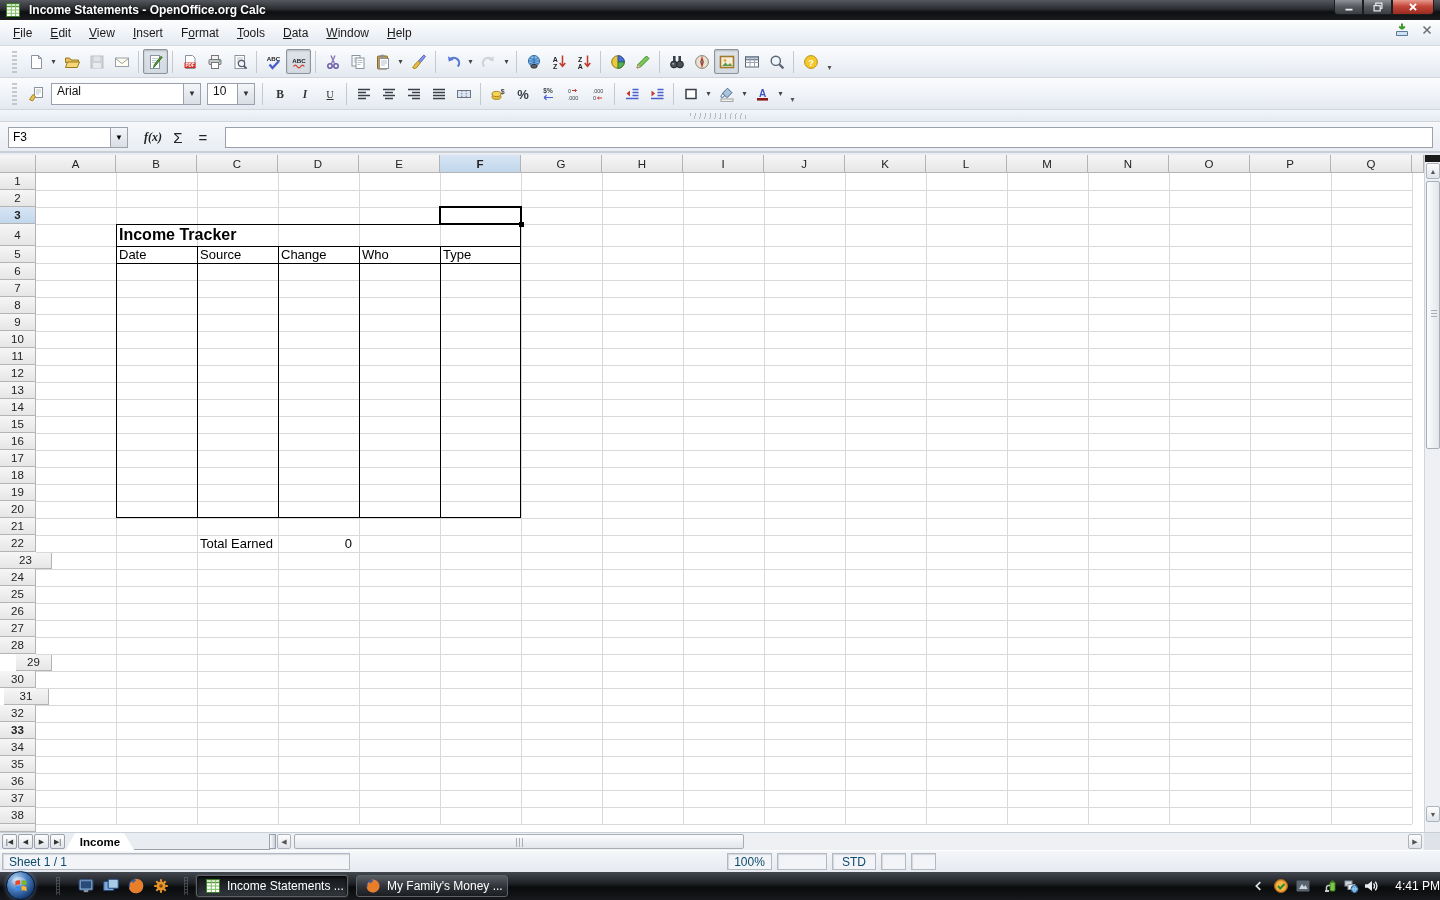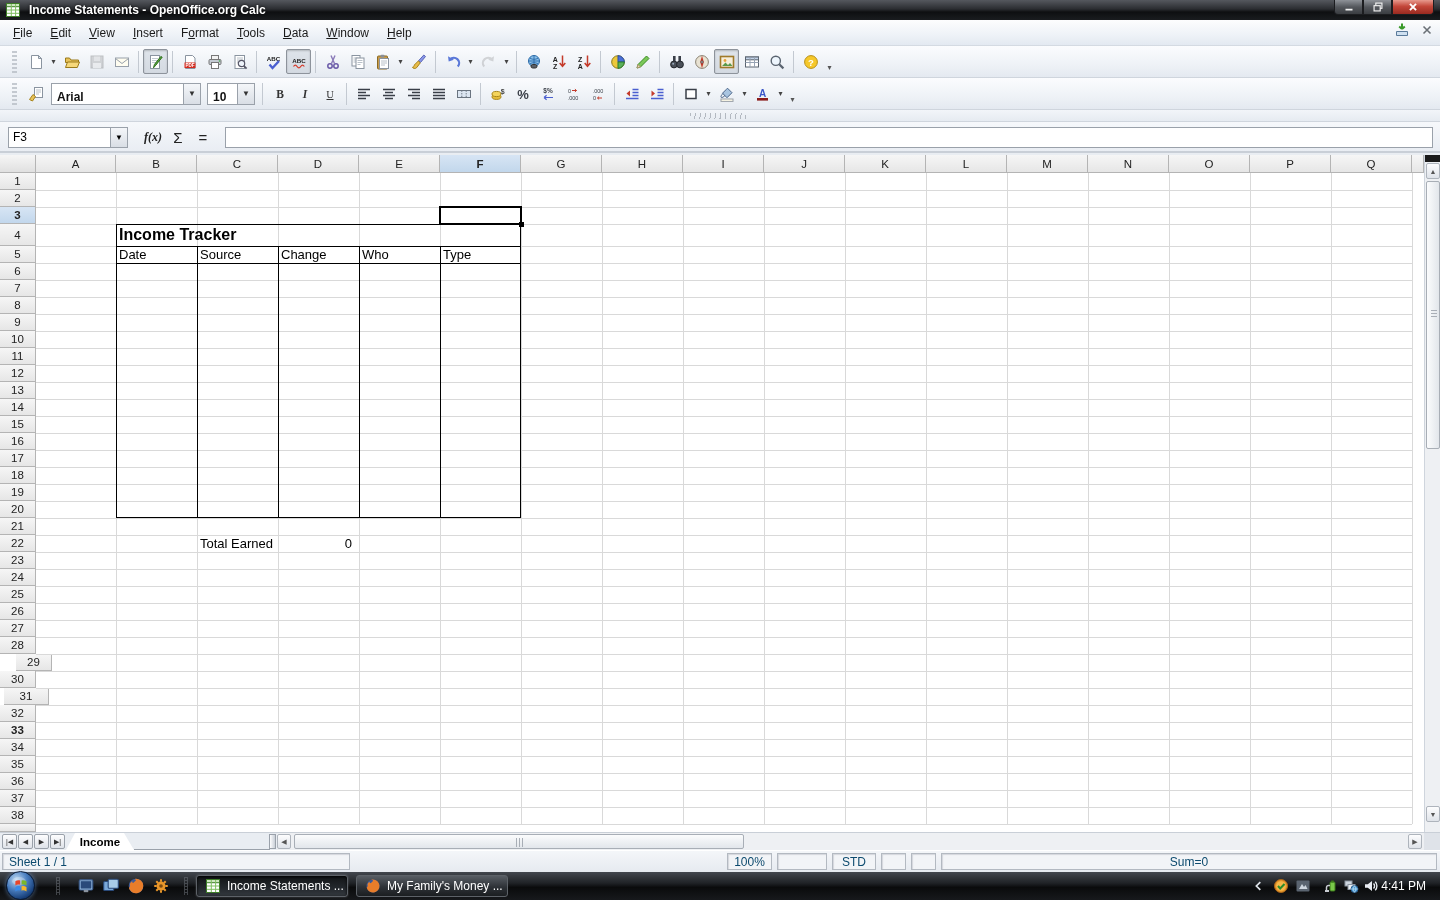--- a/index.html
+++ b/index.html
@@ -34,21 +34,21 @@
   .grip { width:5px; height:22px; margin-right:6px;
     background:repeating-linear-gradient(#b8bec6 0 2px, transparent 2px 4px); opacity:.8; }
   .tbtn { width:25px; height:25px; border:1px solid transparent; border-radius:2px;
     display:flex; align-items:center; justify-content:center; position:relative; flex:none; }
   .tbtn.pressed { border:1px solid #8d939b; background:linear-gradient(#dfe4ea,#d3d9e1); box-shadow:inset 0 1px 2px rgba(0,0,0,.2); }
   .tbtn.disabled { opacity:.4; filter:grayscale(85%); }
   .tsep { width:9px; height:22px; flex:none; position:relative; }
   .tsep::after { content:""; position:absolute; left:4px; top:0; width:1px; height:22px; background:#c3c9d1; }
   .ddarrow { width:11px; height:25px; display:flex; align-items:center; justify-content:center;
     font-size:8px; color:#444; flex:none; }
-  .combo { height:22px; background:#fff; border:1px solid #9aa1aa; display:flex; align-items:flex-end; margin:15px 3px; flex:none;font-weight:bold; }
+  .combo { height:22px; background:#fff; border:1px solid #9aa1aa; display:flex; align-items:flex-start; margin:15px 3px; flex:none; }
   .combo .val { flex:1; padding:0 5px; font-size:12px; color:#111; }
   .combo .cbtn { width:17px; height:20px; background:linear-gradient(#f4f6f9,#d9dee5); border-left:1px solid #9aa1aa;
     display:flex; align-items:center; justify-content:center; font-size:8px; color:#333; }
   .overflow-arrow { width:13px; height:25px; display:flex; flex-direction:column; align-items:center; justify-content:flex-end;
     font-size:8px; color:#555; padding-bottom:2px; }
 
   
   #dockstrip { position:absolute; top:110px; left:0; width:1440px; height:12px;
     background:linear-gradient(#f2f5f9,#e6ebf1); border-bottom:1px solid #cfd5dd; }
   #dock-handle { position:absolute; left:690px; top:3px; width:56px; height:6px;
@@ -121,21 +121,21 @@
     border:1px solid #0a1e3d; box-shadow:0 0 4px rgba(140,190,255,.5); display:flex; align-items:center; justify-content:center; }
   .tb-grip { position:absolute; top:5px; width:4px; height:18px;
     background:repeating-linear-gradient(#6a6f76 0 1px, transparent 1px 3px),
                repeating-linear-gradient(90deg,#6a6f76 0 1px, transparent 1px 3px); opacity:.55; }
   .ql { position:absolute; top:4px; width:20px; height:20px; display:flex; align-items:center; justify-content:center; }
   .taskwin { position:absolute; top:3px; height:22px; border-radius:3px; display:flex; align-items:center;
     padding:0 8px; gap:6px; color:#fff; font-size:12px; border:1px solid #5d6268; white-space:nowrap; overflow:hidden; }
   .taskwin.active { background:linear-gradient(#121416,#24282d 60%,#33383e); box-shadow:inset 0 1px 3px #000, 0 0 2px rgba(255,255,255,.25); }
   .taskwin:not(.active) { background:linear-gradient(#585d64,#2e3237 55%,#1b1e21); }
   .trayicon { position:absolute; top:5px; width:18px; height:18px; display:flex; align-items:center; justify-content:center; }
-  #clock { position:absolute; right:14px; top:0; height:28px; display:flex; align-items:center; color:#fff; font-size:12px; }
+  #clock { position:absolute; right:0; top:0; height:28px; display:flex; align-items:center; color:#fff; font-size:12px; }
 
   svg { display:block; }
 </style>
 </head>
 <body>
 
 <div id="titlebar">
   <span id="app-icon">
       <svg viewBox="0 0 16 16" width="16" height="16">
         <rect x="1.5" y="1.5" width="13" height="13" fill="#fff" stroke="#3e7d28"></rect>
@@ -664,21 +664,21 @@
     <div class="abs rowhead" style="left: 0px; top: 227px; width: 36px; height: 17px;">13</div>
     <div class="abs rowhead" style="left: 0px; top: 244px; width: 36px; height: 17px;">14</div>
     <div class="abs rowhead" style="left: 0px; top: 261px; width: 36px; height: 17px;">15</div>
     <div class="abs rowhead" style="left: 0px; top: 278px; width: 36px; height: 17px;">16</div>
     <div class="abs rowhead" style="left: 0px; top: 295px; width: 36px; height: 17px;">17</div>
     <div class="abs rowhead" style="left: 0px; top: 312px; width: 36px; height: 17px;">18</div>
     <div class="abs rowhead" style="left: 0px; top: 329px; width: 36px; height: 17px;">19</div>
     <div class="abs rowhead" style="left: 0px; top: 346px; width: 36px; height: 17px;">20</div>
     <div class="abs rowhead" style="left: 0px; top: 363px; width: 36px; height: 17px;">21</div>
     <div class="abs rowhead" style="left: 0px; top: 380px; width: 36px; height: 17px;">22</div>
-    <div class="abs rowhead" style="left: 0px; top: 397px; width: 36px; height: 17px; text-align: center;">23</div>
+    <div class="abs rowhead" style="left: 0px; top: 397px; width: 52px; height: 17px; text-align: center;">23</div>
     <div class="abs rowhead" style="left: 0px; top: 414px; width: 36px; height: 17px;">24</div>
     <div class="abs rowhead" style="left: 0px; top: 431px; width: 36px; height: 17px;">25</div>
     <div class="abs rowhead" style="left: 0px; top: 448px; width: 36px; height: 17px;">26</div>
     <div class="abs rowhead" style="left: 0px; top: 465px; width: 36px; height: 17px;">27</div>
     <div class="abs rowhead" style="left: 0px; top: 482px; width: 36px; height: 17px;">28</div>
     <div class="abs rowhead" style="left: 0px; top: 499px; width: 36px; height: 17px; margin-left: 16px;">29</div>
     <div class="abs rowhead" style="left: 0px; top: 516px; width: 36px; height: 17px;">30</div>
     <div class="abs rowhead" style="left: 4px; top: 533px; width: 45px; height: 17px;">31</div>
     <div class="abs rowhead" style="left: 0px; top: 550px; width: 36px; height: 17px;">32</div>
     <div class="abs rowhead" style="left: 0px; top: 567px; width: 36px; height: 17px; font-weight: bold;">33</div>
@@ -796,21 +796,20 @@
     <div class="navbtn" style="left: 50px; font-size: 7px; color: rgb(51, 51, 51);">▶|</div>
   </div>
 
 <div id="statusbar">
     <div class="sseg" style="left: 2px; width: 348px;">Sheet 1 / 1</div>
     <div class="sseg center" style="left: 727px; width: 45px;">100%</div>
     <div class="sseg center" style="left: 777px; width: 50px;"></div>
     <div class="sseg center" style="left: 832px; width: 44px;">STD</div>
     <div class="sseg center" style="left: 881px; width: 25px;"></div>
     <div class="sseg center" style="left: 911px; width: 25px;"></div>
-    <div class="sseg center" style="left: 941px; width: 496px;">Sum=0</div>
   </div>
 
 <div id="taskbar">
   <div id="startorb">
       <svg viewBox="0 0 16 16" width="22" height="22">
         <ellipse cx="6.5" cy="4.5" rx="5" ry="3" fill="#fff" opacity=".28"></ellipse>
         <path d="M3.9 7.7c1-.9 2.3-1.1 3.5-.6V4c-1.2-.5-2.5-.3-3.5.6z" fill="#e8452a"></path>
         <path d="M8.4 4c1.2-.5 2.5-.3 3.6.6v3.1c-1.1-.9-2.4-1.1-3.6-.6z" fill="#7ab82a"></path>
         <path d="M3.9 12c1-.9 2.3-1.1 3.5-.6V8.3c-1.2-.5-2.5-.3-3.5.6z" fill="#3a8ae8"></path>
         <path d="M8.4 8.3c1.2-.5 2.5-.3 3.6.6V12c-1.1-.9-2.4-1.1-3.6-.6z" fill="#f8b82a"></path>

